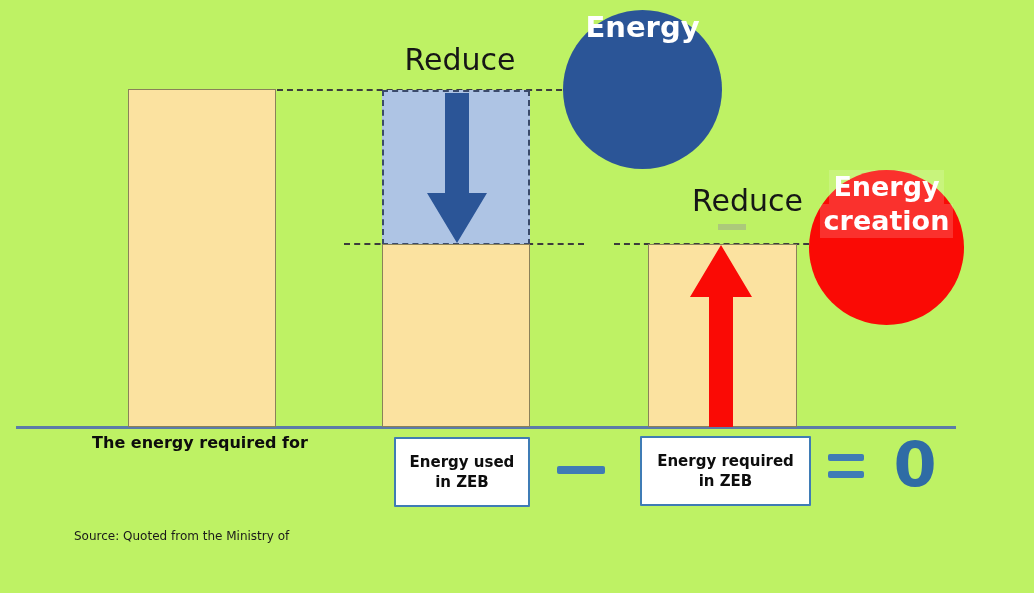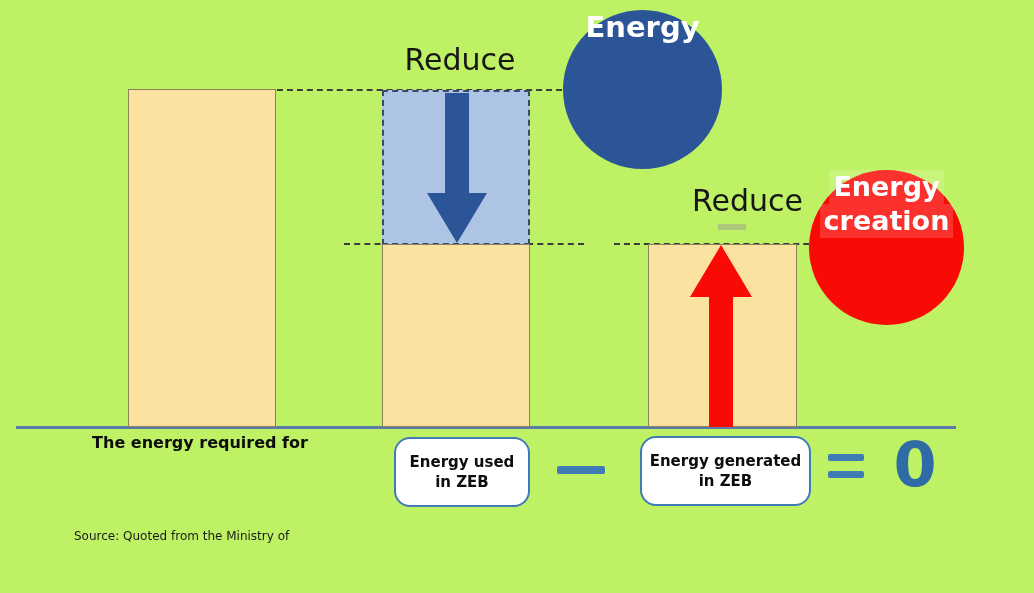--- a/index.html
+++ b/index.html
@@ -153,21 +153,21 @@
     width: 256px;
     font-size: 21px;
     color: #111111;
     line-height: 1.42;
   }
 
   
   .zeb-box {
     position: absolute;
     border: 2px solid #3f7cb5;
-    border-radius: 16px;
+    border-radius: 1px;
     background: #ffffff;
     box-sizing: border-box;
     display: flex;
     align-items: center;
     justify-content: center;
     text-align: center;
     font-size: 15px;
     font-weight: bold;
     color: #0d0d0d;
     line-height: 1.35;
@@ -266,21 +266,21 @@
     <div>
       <div>Energy used</div>
       <div>in ZEB</div>
     </div>
   </div>
 
   <div class="op-minus"></div>
 
   <div class="zeb-box zeb-box-gen">
     <div>
-      <div>Energy generated</div>
+      <div>Energy required</div>
       <div>in ZEB</div>
     </div>
   </div>
 
   <div class="op-equals">
     <span></span>
     <span></span>
   </div>
 
   <div class="result-zero">0</div>

